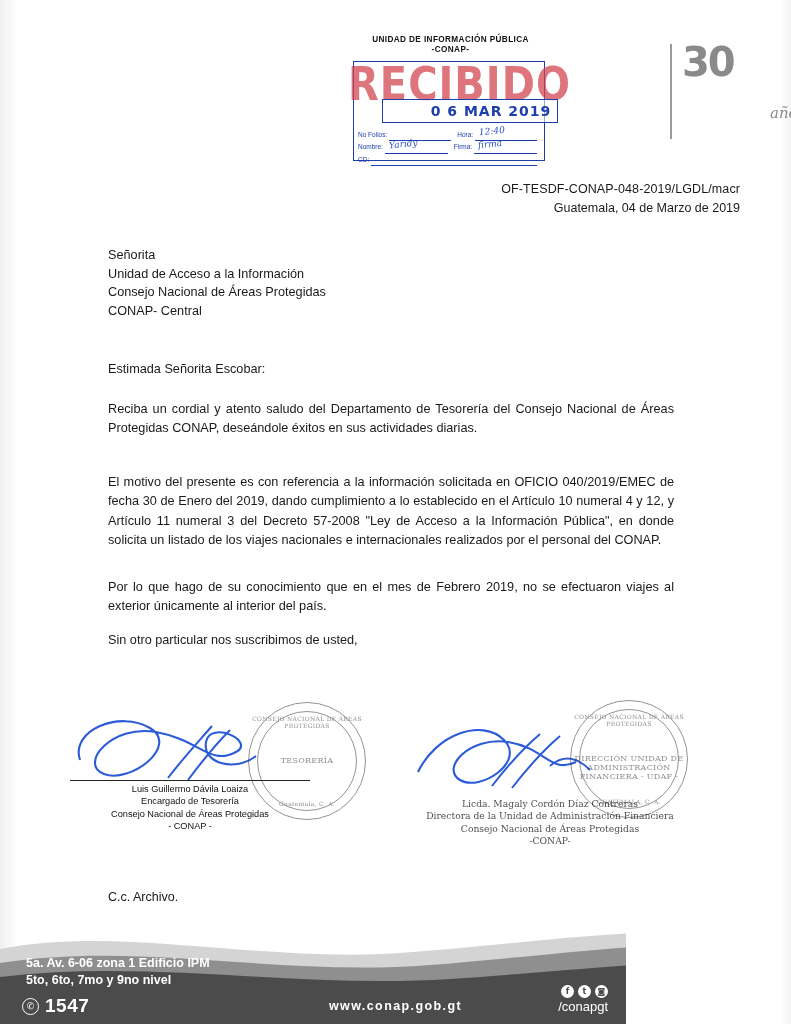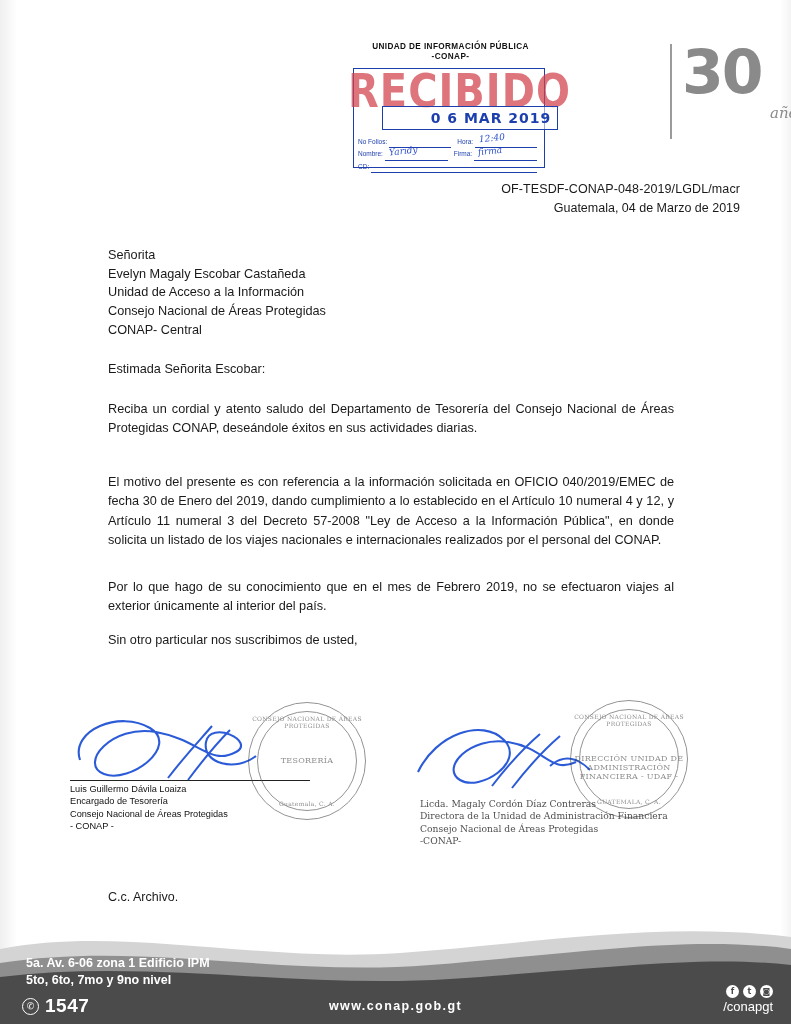--- a/index.html
+++ b/index.html
@@ -25,21 +25,21 @@
   .header {
     position: absolute;
     top: 34px;
     left: 0;
     width: 791px;
     height: 140px;
   }
   .stamp-block {
     position: absolute;
     left: 348px;
-    top: 8px;
+    top: 1px;
     width: 205px;
     height: 125px;
   }
   .stamp-title {
     text-align: center;
     font-size: 8.2px;
     letter-spacing: .4px;
     font-weight: bold;
     color: #111;
     line-height: 1.25;
@@ -155,21 +155,21 @@
     width: 1.5px;
     height: 95px;
     background: #9b9b9b;
   }
   .thirty {
     position: absolute;
     left: 112px;
     top: 2px;
     font-family: "DejaVu Sans", sans-serif;
     font-weight: bold;
-    font-size: 60px;
+    font-size: 40px;
     color: #8a8a8a;
     letter-spacing: -2px;
     line-height: 1;
   }
   .anios {
     position: absolute;
     left: 200px;
     top: 64px;
     font-family: "DejaVu Serif", serif;
     font-style: italic;
@@ -240,20 +240,21 @@
     height: 160px;
   }
   .sig-scribble {
     position: absolute;
     left: 0; top: 0;
     width: 100%; height: 100%;
     pointer-events: none;
   }
   .sig-name-block {
     position: absolute;
+    text-align: center;
     font-size: 9.2px;
     line-height: 1.35;
     color: #111;
   }
   .sig-name-left {
     left: 10px;
     top: 80px;
     width: 240px;
     border-top: 1px solid #222;
     padding-top: 2px;
@@ -300,21 +301,21 @@
     left: 108px;
     top: 890px;
     font-size: 12.5px;
   }
 
   
   .footer {
     position: absolute;
     left: 0;
     bottom: 0;
-    width: 791px;
+    width: 626px;
     height: 105px;
     overflow: hidden;
   }
   .footer-wave {
     position: absolute;
     left: 0; top: 0;
     width: 791px; height: 105px;
   }
   .footer-addr {
     position: absolute;
@@ -437,21 +438,20 @@
       <div class="thirty">30</div>
       <div class="anios">años</div>
     </div>
   </div>
 
   <div class="ref-line">OF-TESDF-CONAP-048-2019/LGDL/macr</div>
   <div class="city-line">Guatemala, 04 de Marzo de 2019</div>
 
   <div class="addressee">
     <div>Señorita</div>
-    <div>Evelyn Magaly Escobar Castañeda</div>
     <div>Unidad de Acceso a la Información</div>
     <div>Consejo Nacional de Áreas Protegidas</div>
     <div>CONAP- Central</div>
   </div>
 
   <div class="salutation">Estimada Señorita Escobar:</div>
 
   <div class="para p1">Reciba un cordial y atento saludo del Departamento de Tesorería del Consejo Nacional de Áreas Protegidas CONAP, deseándole éxitos en sus actividades diarias.</div>
   <div class="para p2">El motivo del presente es con referencia a la información solicitada en OFICIO 040/2019/EMEC de fecha 30 de Enero del 2019, dando cumplimiento a lo establecido en el Artículo 10 numeral 4 y 12,  y Artículo 11 numeral 3 del Decreto 57-2008 "Ley de Acceso a la Información Pública", en donde solicita un listado de los viajes nacionales e internacionales realizados por el personal del CONAP.</div>
   <div class="para p3">Por lo que hago de su conocimiento que en el mes de Febrero 2019, no se efectuaron viajes al exterior únicamente al interior del país.</div>

